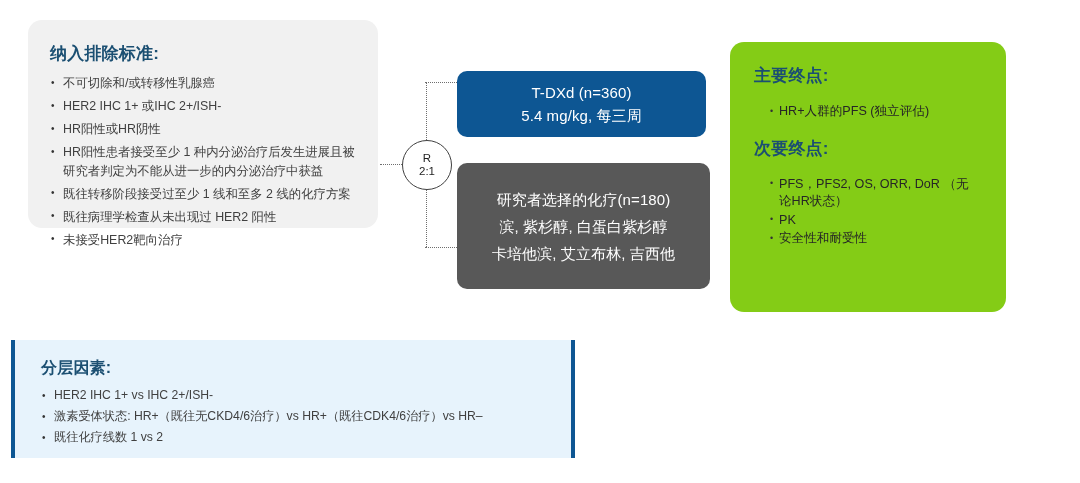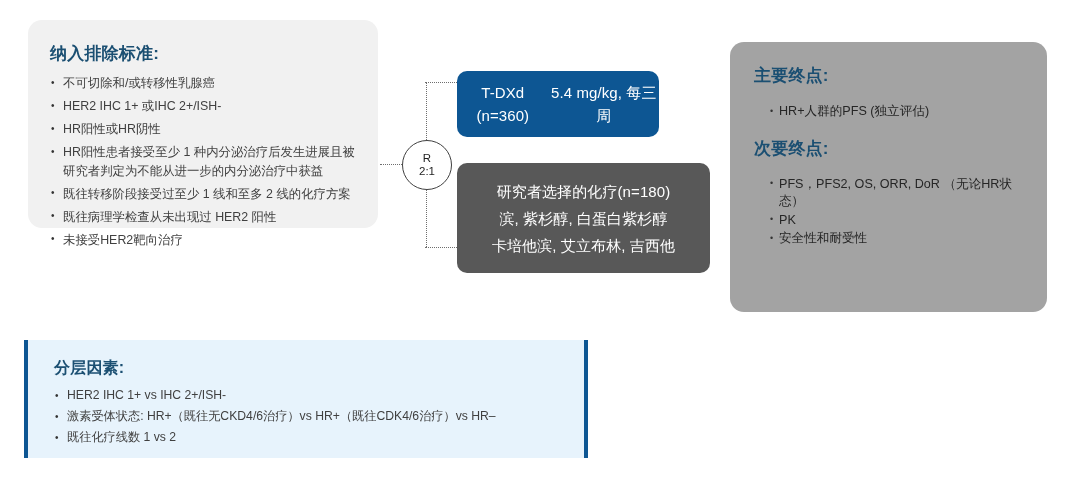--- a/index.html
+++ b/index.html
@@ -128,57 +128,57 @@
     position: absolute;
     box-sizing: border-box;
     border-radius: 10px;
     color: #ffffff;
     text-align: center;
     z-index: 2;
   }
   #arm-experimental {
     left: 77px;
     top: 11px;
-    width: 202px;
+    width: 249px;
     height: 66px;
     background: #0d5693;
     display: flex;
-    flex-direction: row;
+    flex-direction: column;
     align-items: center;
     justify-content: center;
   }
   #arm-experimental .arm-line {
     font-size: 15px;
     line-height: 23px;
     letter-spacing: 0.1px;
   }
   #arm-control {
     left: 77px;
     top: 103px;
     width: 253px;
-    height: 110px;
+    height: 126px;
     background: #585858;
     display: flex;
     flex-direction: column;
     align-items: center;
     justify-content: center;
   }
   #arm-control .arm-line {
     font-size: 15px;
     line-height: 27px;
     letter-spacing: 0.1px;
   }
 
   
   #endpoints-panel {
     left: 730px;
     top: 42px;
-    width: 317px;
+    width: 276px;
     height: 270px;
-    background: #a3a3a3;
+    background: #84cc16;
     border-radius: 14px;
     padding: 22px 14px 10px 24px;
   }
   #endpoints-panel .panel-title {
     font-size: 17px;
     margin: 0 0 3px 0;
   }
   #endpoints-panel .panel-title.secondary { margin-top: 15px; }
   ul.bullets-tight {
     list-style: none;
@@ -197,21 +197,21 @@
     content: "\2022";
     position: absolute;
     left: 0px;
     top: -0.5px;
     font-size: 9px;
     color: #333;
   }
 
   
   #stratification-panel {
-    left: 24px;
+    left: 11px;
     top: 340px;
     width: 564px;
     height: 118px;
     background: #e7f3fc;
     border-left: 4px solid #0d5693;
     border-right: 4px solid #0d5693;
     padding: 18px 10px 8px 26px;
   }
   #stratification-panel .panel-title {
     font-size: 16px;

